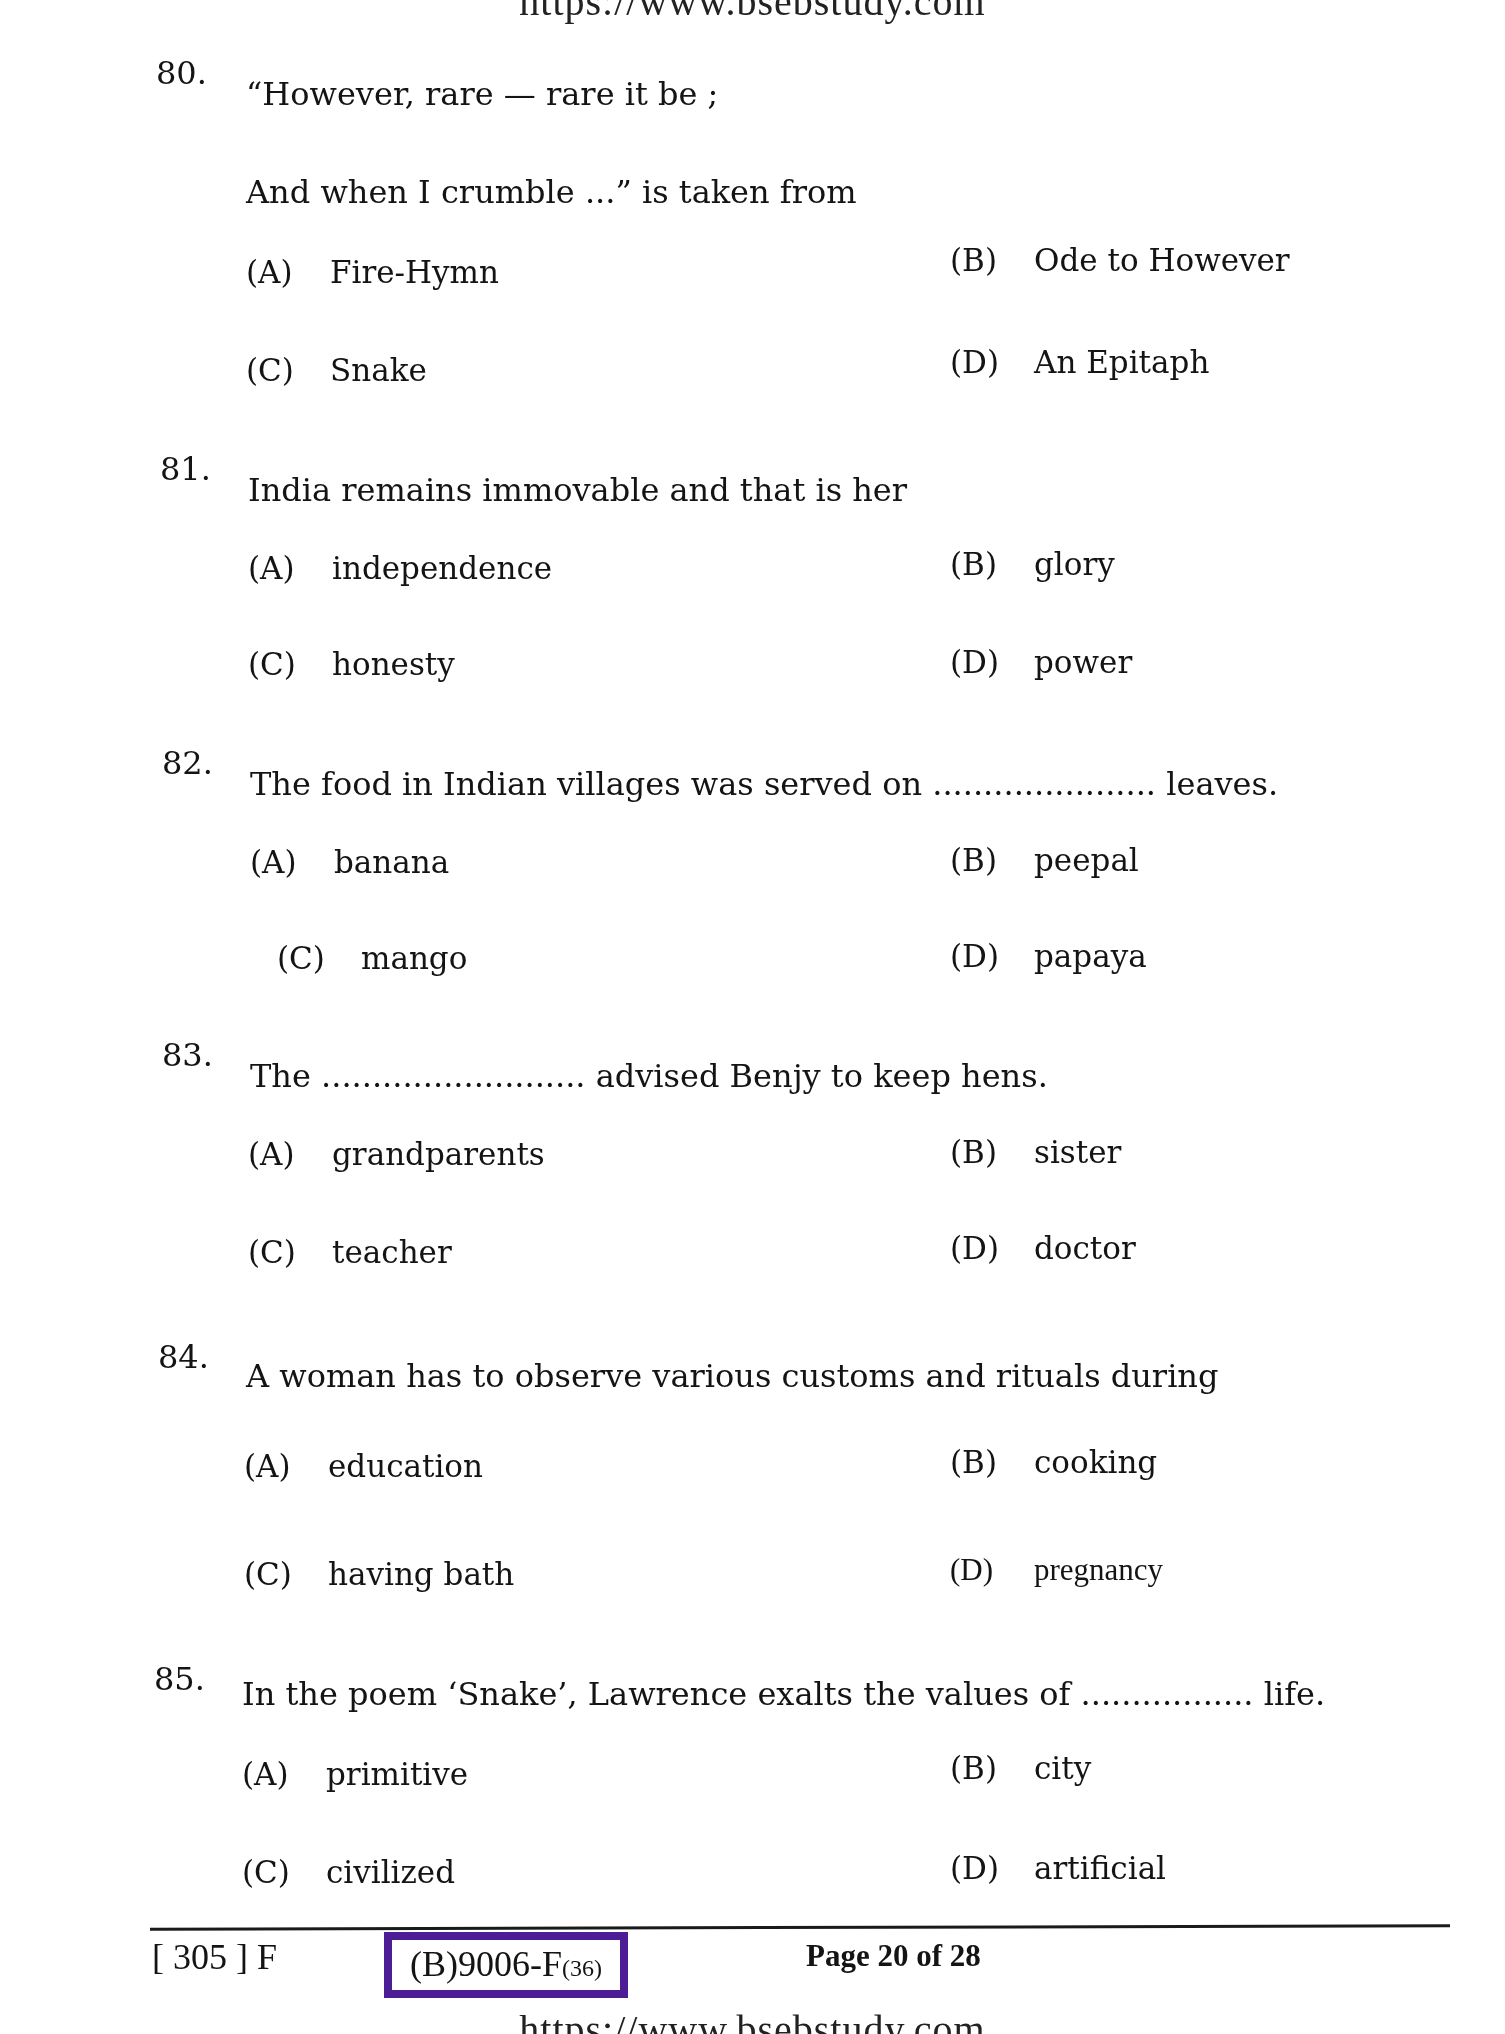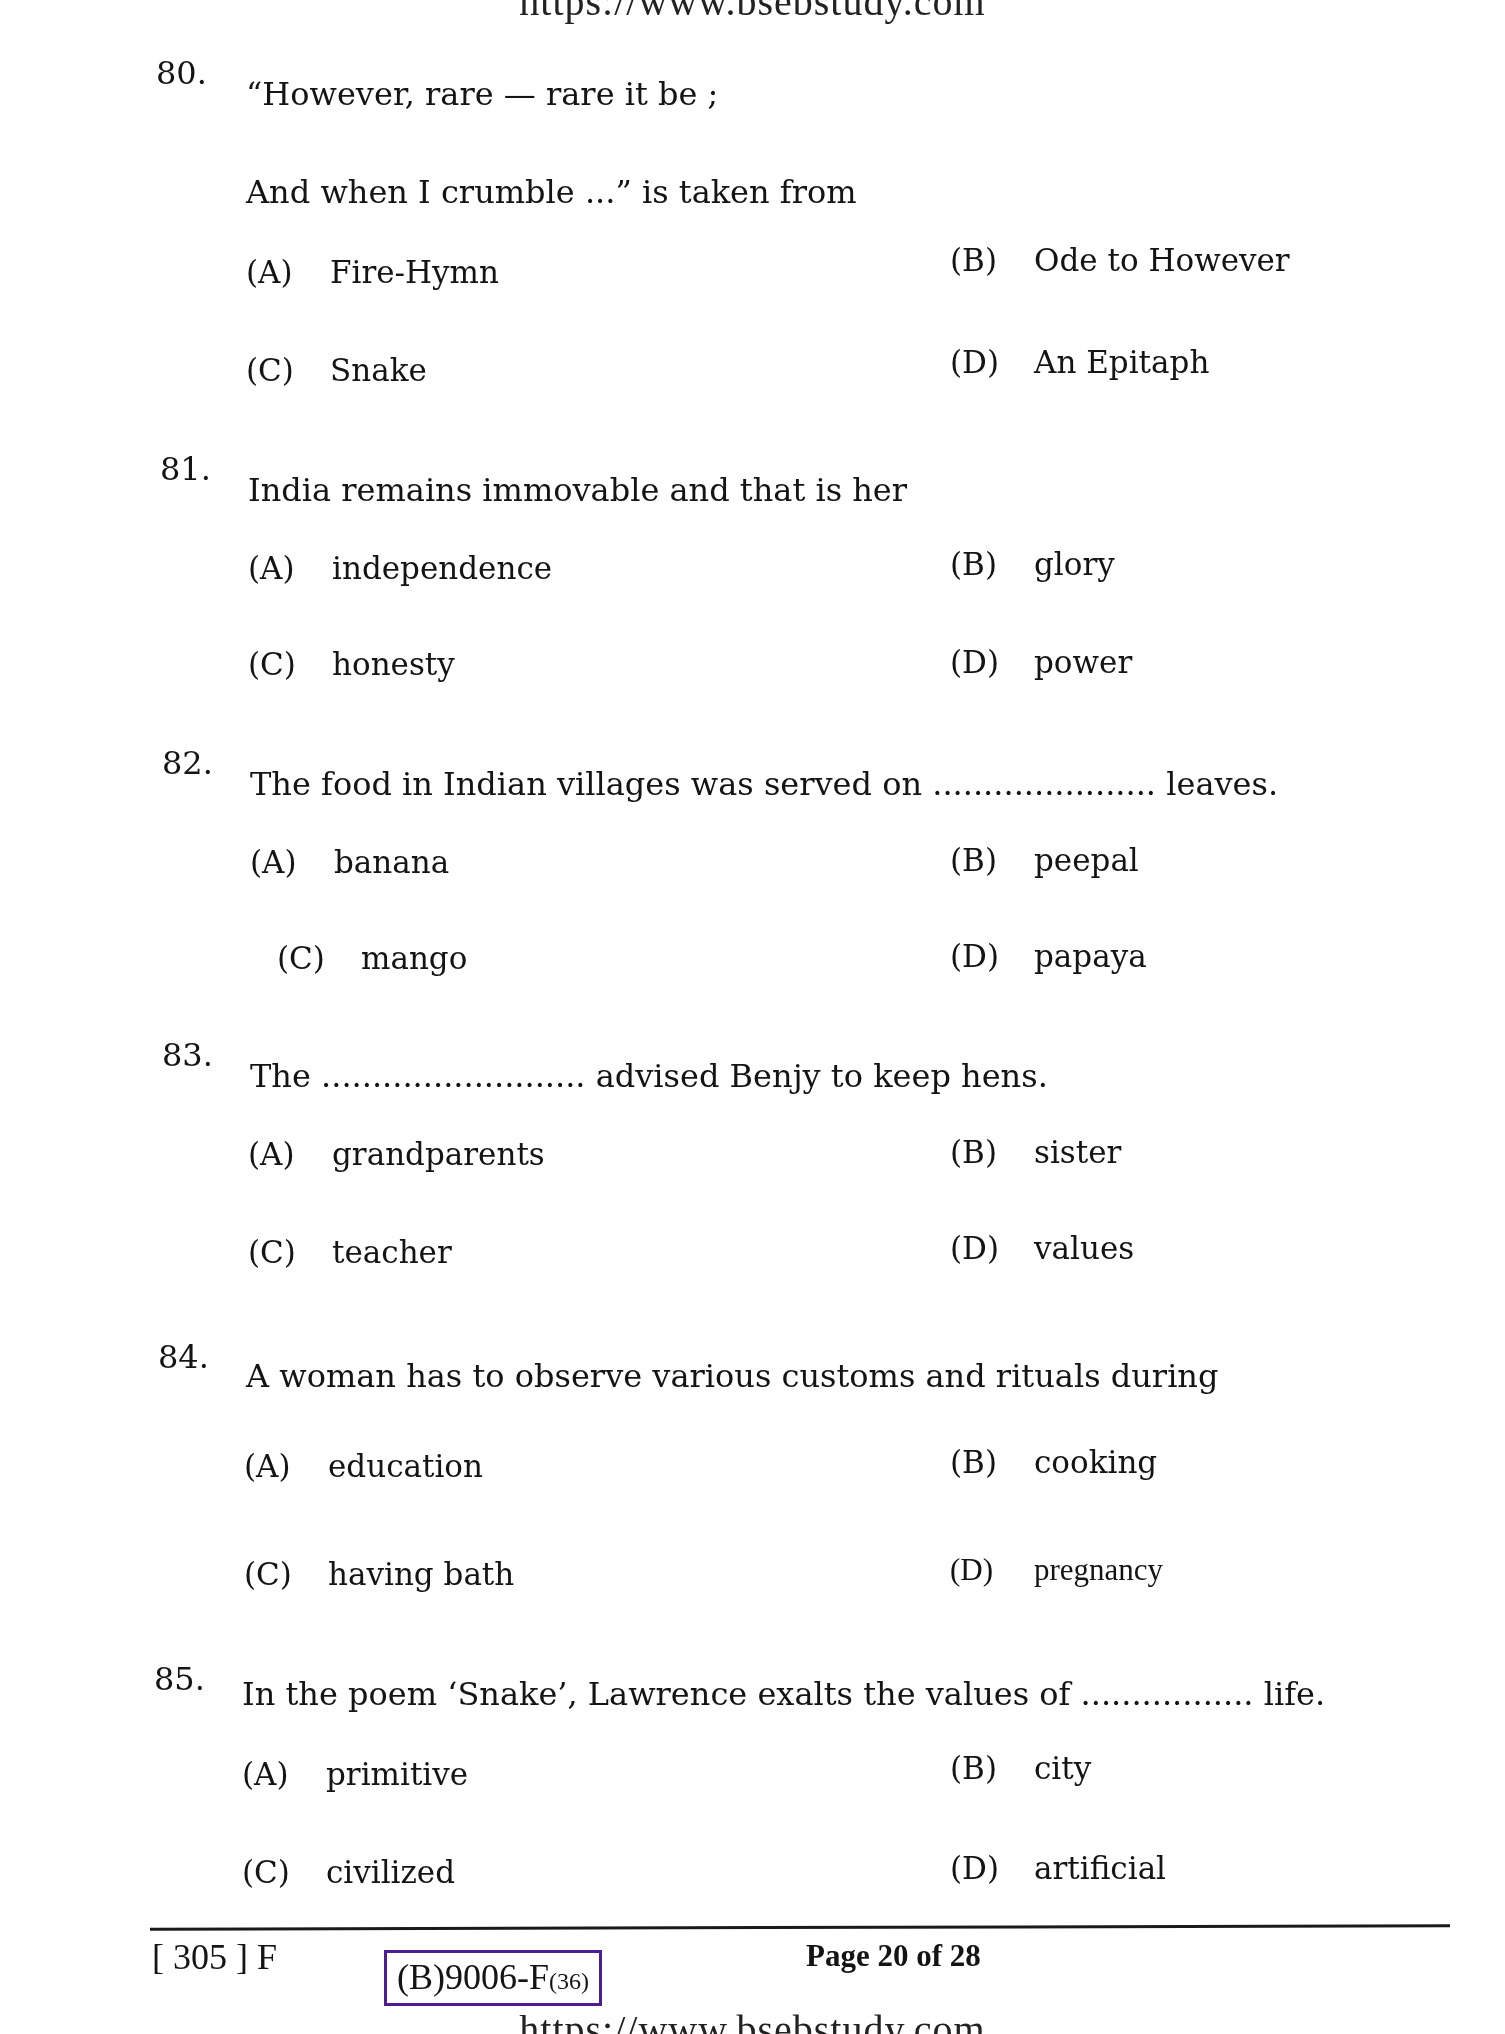--- a/index.html
+++ b/index.html
@@ -27,22 +27,22 @@
   }
   .opt { position: absolute; font-size: 31px; white-space: nowrap; }
   .opt .lbl { display: inline-block; width: 84px; }
   .footer-line {
     position: absolute; left: 150px; top: 1926px; width: 1300px; height: 3px;
     background: #1a1a1a; transform: rotate(-0.15deg);
   }
   .footer { position: absolute; top: 1930px; left: 0; width: 1283px; height: 60px; }
   .f-code { position: absolute; left: 152px; top: 6px; font-family: "Liberation Serif", serif; font-size: 36px; }
   .f-box {
-    position: absolute; left: 384px; top: 20px; height: 50px; padding: 0 10px;
-    border: 3px solid #4c1d95; font-family: "Liberation Serif", serif; font-size: 36px; line-height: 48px;
+    position: absolute; left: 384px; top: 2px; height: 50px; padding: 0 18px;
+    border: 8px solid #4c1d95; font-family: "Liberation Serif", serif; font-size: 36px; line-height: 48px;
   }
   .f-box small { font-size: 24px; }
   .f-page { position: absolute; left: 806px; top: 8px; font-family: "Liberation Serif", serif; font-weight: bold; font-size: 31px; }
 </style>
 </head>
 <body>
 
 <div class="url-top">https://www.bsebstudy.com</div>
 
 <div class="q">
@@ -72,21 +72,21 @@
   <div class="opt" style="left:250px;top:940px;margin-left:27px;"><span class="lbl">(C)</span><span>mango</span></div>
   <div class="opt" style="left:950px;top:938px;"><span class="lbl">(D)</span><span>papaya</span></div>
 </div>
 
 <div class="q">
   <span class="qnum" style="left:162px;top:1036px;">83.</span>
   <span class="qtext" style="left:250px;top:1036px;">The .......................... advised Benjy to keep hens.</span>
   <div class="opt" style="left:248px;top:1136px;"><span class="lbl">(A)</span><span>grandparents</span></div>
   <div class="opt" style="left:950px;top:1134px;"><span class="lbl">(B)</span><span>sister</span></div>
   <div class="opt" style="left:248px;top:1234px;"><span class="lbl">(C)</span><span>teacher</span></div>
-  <div class="opt" style="left:950px;top:1230px;"><span class="lbl">(D)</span><span>values</span></div>
+  <div class="opt" style="left:950px;top:1230px;"><span class="lbl">(D)</span><span>doctor</span></div>
 </div>
 
 <div class="q">
   <span class="qnum" style="left:158px;top:1338px;">84.</span>
   <span class="qtext" style="left:246px;top:1336px;">A woman has to observe various customs and rituals during</span>
   <div class="opt" style="left:244px;top:1448px;"><span class="lbl">(A)</span><span>education</span></div>
   <div class="opt" style="left:950px;top:1444px;"><span class="lbl">(B)</span><span>cooking</span></div>
   <div class="opt" style="left:244px;top:1556px;"><span class="lbl">(C)</span><span>having bath</span></div>
   <div class="opt" style="left:950px;top:1552px;font-family:Liberation Serif, serif;"><span class="lbl">(D)</span><span>pregnancy</span></div>
 </div>

